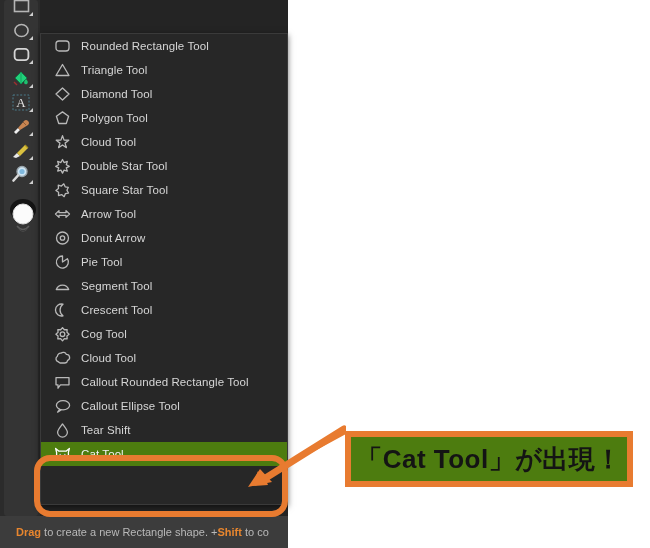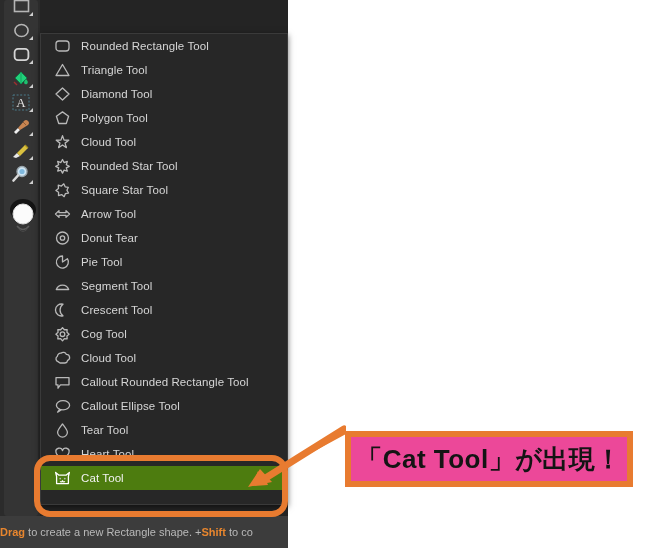--- a/index.html
+++ b/index.html
@@ -70,20 +70,21 @@
     background: #4d7c0f;
     color: #f2f2f2;
   }
   .menu-item.selected .mi-icon svg { stroke: #ffffff; }
 
   
   .statusbar {
     position: absolute; left: 0; top: 516px; width: 288px; height: 32px;
     background: #3c3c3c;
     display: flex; align-items: center;
+    padding-left: 16px;
     overflow: hidden;
   }
   .statusbar .st {
     color: #b9b9b9; font-size: 11px; white-space: nowrap;
   }
   .statusbar .st b { color: #e8862e; }
 
   
   .hl-box {
     position: absolute;
@@ -95,21 +96,21 @@
 
   
   .arrow-svg {
     position: absolute; left: 228px; top: 424px; width: 118px; height: 66px;
     pointer-events: none;
   }
 
   
   .callout {
     position: absolute; left: 345px; top: 431px; width: 288px; height: 56px;
-    background: #ec4899;
+    background: #4d7c0f;
     border: 6px solid #e87b30;
     display: flex; align-items: center; justify-content: center;
   }
   .callout .ctext {
     color: #141414;
     font-size: 26px;
     font-weight: 700;
     letter-spacing: .5px;
     white-space: nowrap;
   }
@@ -257,21 +258,21 @@
             </svg>
           </span>
           <span>Cloud Tool</span>
         </div>
         <div class="menu-item">
           <span class="mi-icon">
             <svg width="17" height="16" viewBox="0 0 17 16" fill="none" stroke="#b9b9b9" stroke-width="1.3" stroke-linejoin="round">
               <path d="M8.50 1.50 L10.07 4.51 L13.31 3.49 L12.29 6.73 L15.30 8.30 L12.29 9.87 L13.31 13.11 L10.07 12.09 L8.50 15.10 L6.93 12.09 L3.69 13.11 L4.71 9.87 L1.70 8.30 L4.71 6.73 L3.69 3.49 L6.93 4.51 Z"></path>
             </svg>
           </span>
-          <span>Rounded Star Tool</span>
+          <span>Double Star Tool</span>
         </div>
         <div class="menu-item">
           <span class="mi-icon">
             <svg width="17" height="16" viewBox="0 0 17 16" fill="none" stroke="#b9b9b9" stroke-width="1.3" stroke-linejoin="round">
               <path d="M9.81 1.83 L11.16 4.79 L14.37 5.29 L12.90 8.19 L14.51 11.02 L11.33 11.67 L10.13 14.70 L7.63 12.61 L4.51 13.56 L4.58 10.31 L1.90 8.46 L4.49 6.49 L4.26 3.24 L7.42 4.04 Z" stroke-linejoin="round"></path>
             </svg>
           </span>
           <span>Square Star Tool</span>
         </div>
         <div class="menu-item">
@@ -282,21 +283,21 @@
           </span>
           <span>Arrow Tool</span>
         </div>
         <div class="menu-item">
           <span class="mi-icon">
             <svg width="17" height="16" viewBox="0 0 17 16" fill="none" stroke="#b9b9b9" stroke-width="1.3" stroke-linejoin="round">
               <circle cx="8.5" cy="8" r="6"></circle>
               <circle cx="8.5" cy="8" r="2.2"></circle>
             </svg>
           </span>
-          <span>Donut Tear</span>
+          <span>Donut Arrow</span>
         </div>
         <div class="menu-item">
           <span class="mi-icon">
             <svg width="17" height="16" viewBox="0 0 17 16" fill="none" stroke="#b9b9b9" stroke-width="1.3" stroke-linejoin="round">
               <path d="M8.5 8 L8.5 2 A6 6 0 1 0 13.4 4.7 Z"></path>
             </svg>
           </span>
           <span>Pie Tool</span>
         </div>
         <div class="menu-item">
@@ -348,29 +349,21 @@
             </svg>
           </span>
           <span>Callout Ellipse Tool</span>
         </div>
         <div class="menu-item">
           <span class="mi-icon">
             <svg width="17" height="16" viewBox="0 0 17 16" fill="none" stroke="#b9b9b9" stroke-width="1.3" stroke-linejoin="round">
               <path d="M8.5 2 C11.6 6 13.4 8.2 13.4 10.2 A4.9 4.9 0 0 1 3.6 10.2 C3.6 8.2 5.4 6 8.5 2 Z"></path>
             </svg>
           </span>
-          <span>Tear Tool</span>
-        </div>
-        <div class="menu-item">
-          <span class="mi-icon">
-            <svg width="17" height="16" viewBox="0 0 17 16" fill="none" stroke="#b9b9b9" stroke-width="1.3" stroke-linejoin="round">
-              <path d="M8.5 13.6 C4 10.4 2 8.6 2 6.3 A3.3 3.3 0 0 1 8.5 4.7 A3.3 3.3 0 0 1 15 6.3 C15 8.6 13 10.4 8.5 13.6 Z"></path>
-            </svg>
-          </span>
-          <span>Heart Tool</span>
+          <span>Tear Shift</span>
         </div>
         <div class="menu-item selected">
           <span class="mi-icon">
             <svg width="17" height="16" viewBox="0 0 17 16" fill="none" stroke="#b9b9b9" stroke-width="1.3" stroke-linejoin="round">
               <path d="M2.6 13.6 L2.6 6.4 L1.6 2.4 L5 5.2 L12 5.2 L15.4 2.4 L14.4 6.4 L14.4 13.6 Z" stroke-linejoin="round"></path>
               <circle cx="6.2" cy="8.6" r=".9" fill="#b9b9b9" stroke="none"></circle>
               <circle cx="10.8" cy="8.6" r=".9" fill="#b9b9b9" stroke="none"></circle>
               <path d="M8.5 10.2 L8.5 11.2 M8.5 11.2 q-1.4 1.3 -2.4 .2 M8.5 11.2 q1.4 1.3 2.4 .2"></path>
             </svg>
           </span>

